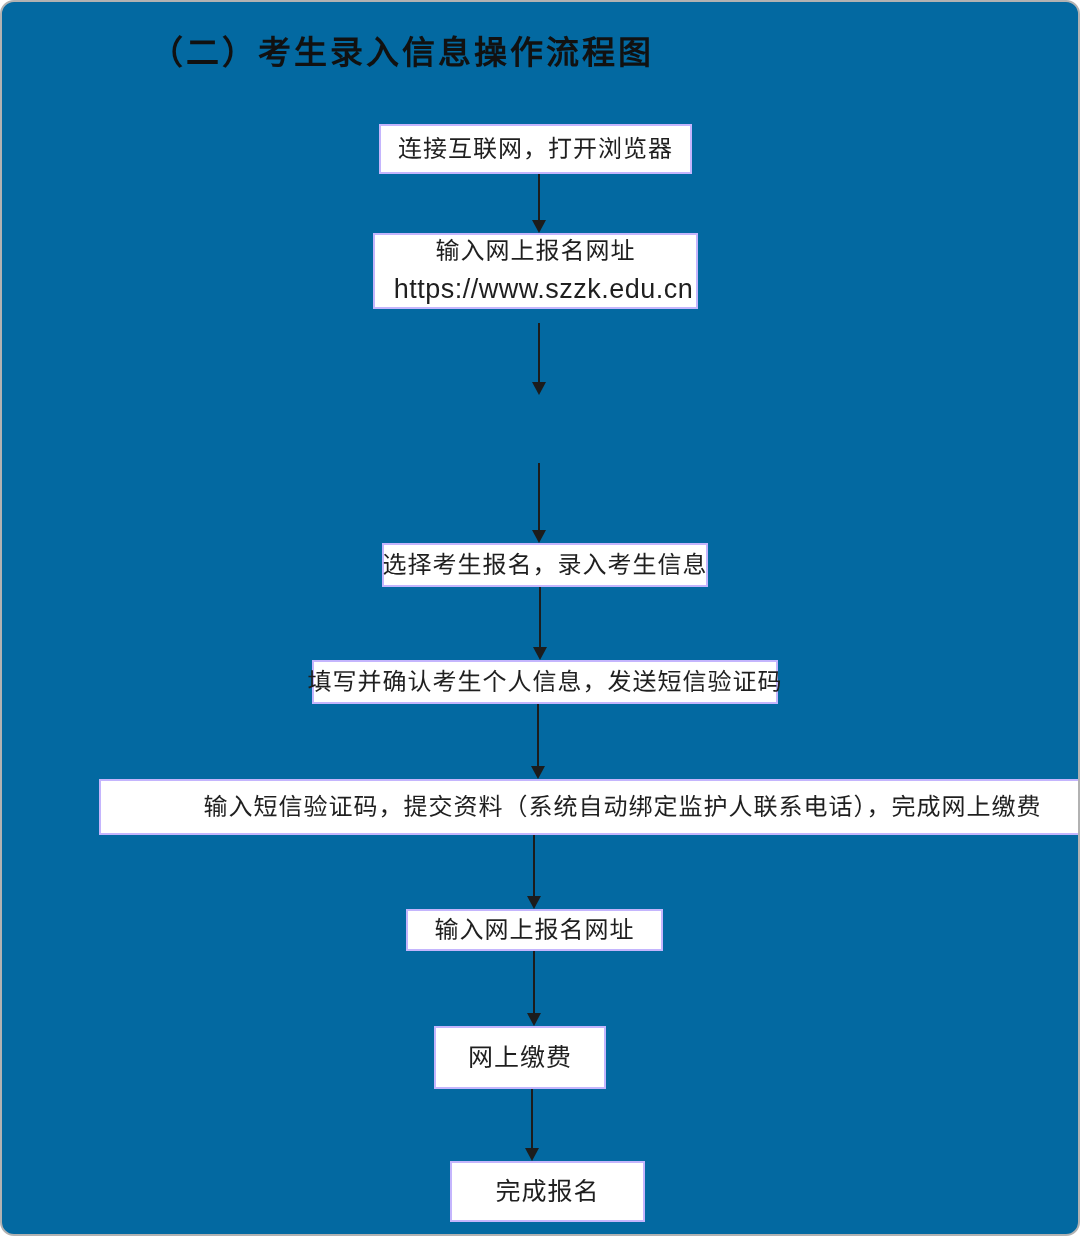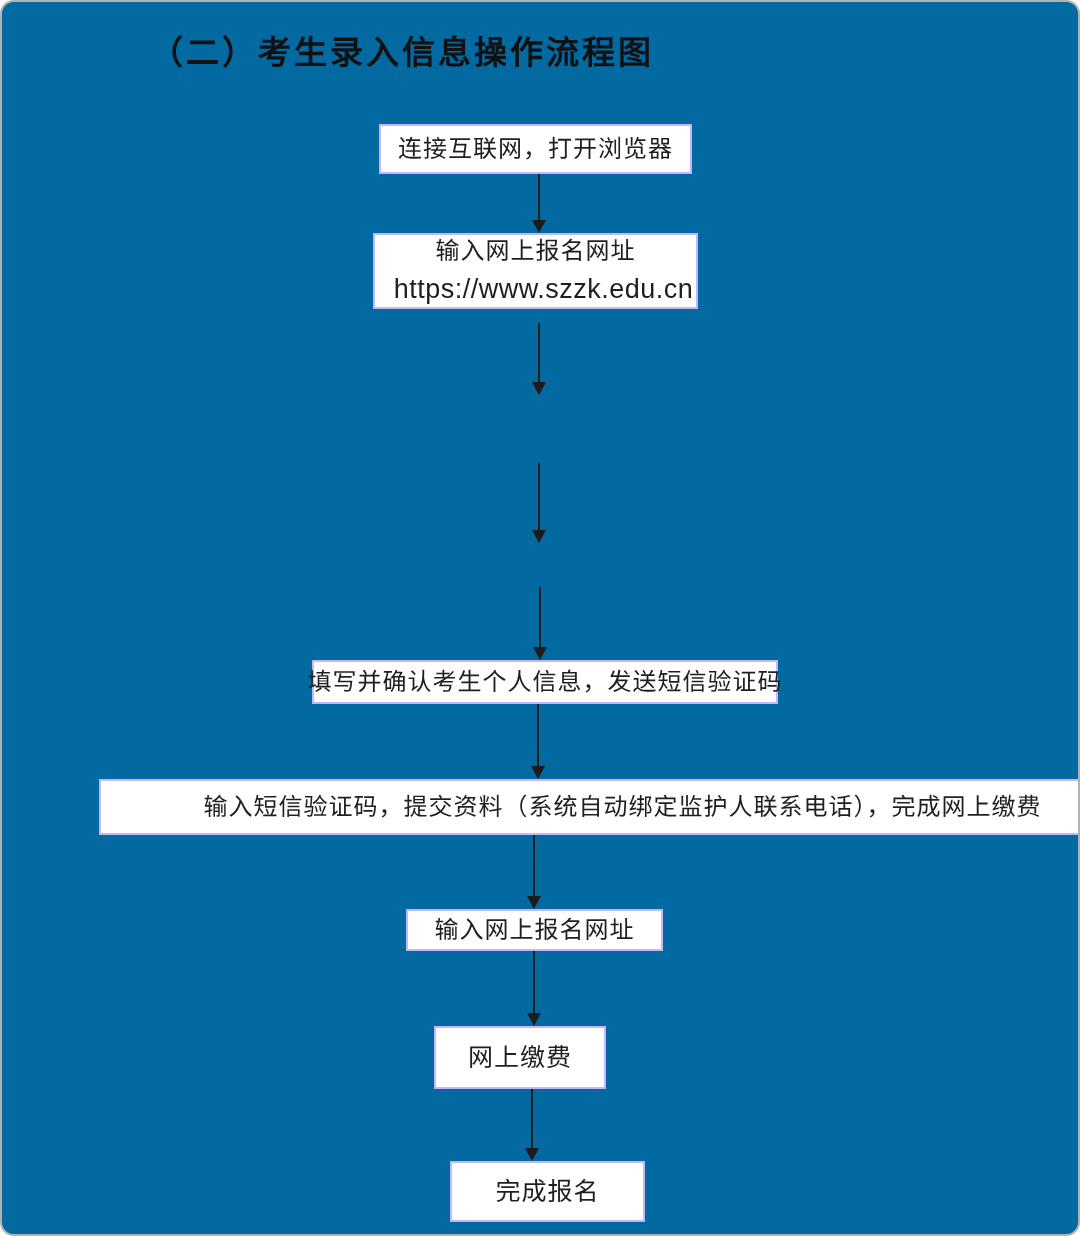--- a/index.html
+++ b/index.html
@@ -104,20 +104,23 @@
     <span class="shaft"></span>
     <span class="head"></span>
   </div>
 
 
   <div class="arrow a3">
     <span class="shaft"></span>
     <span class="head"></span>
   </div>
 
+  <div class="box b4">
+    <span class="label">选择考生报名，录入考生信息</span>
+  </div>
 
   <div class="arrow a4">
     <span class="shaft"></span>
     <span class="head"></span>
   </div>
 
   <div class="box b5">
     <span class="label">填写并确认考生个人信息，发送短信验证码</span>
   </div>
 

